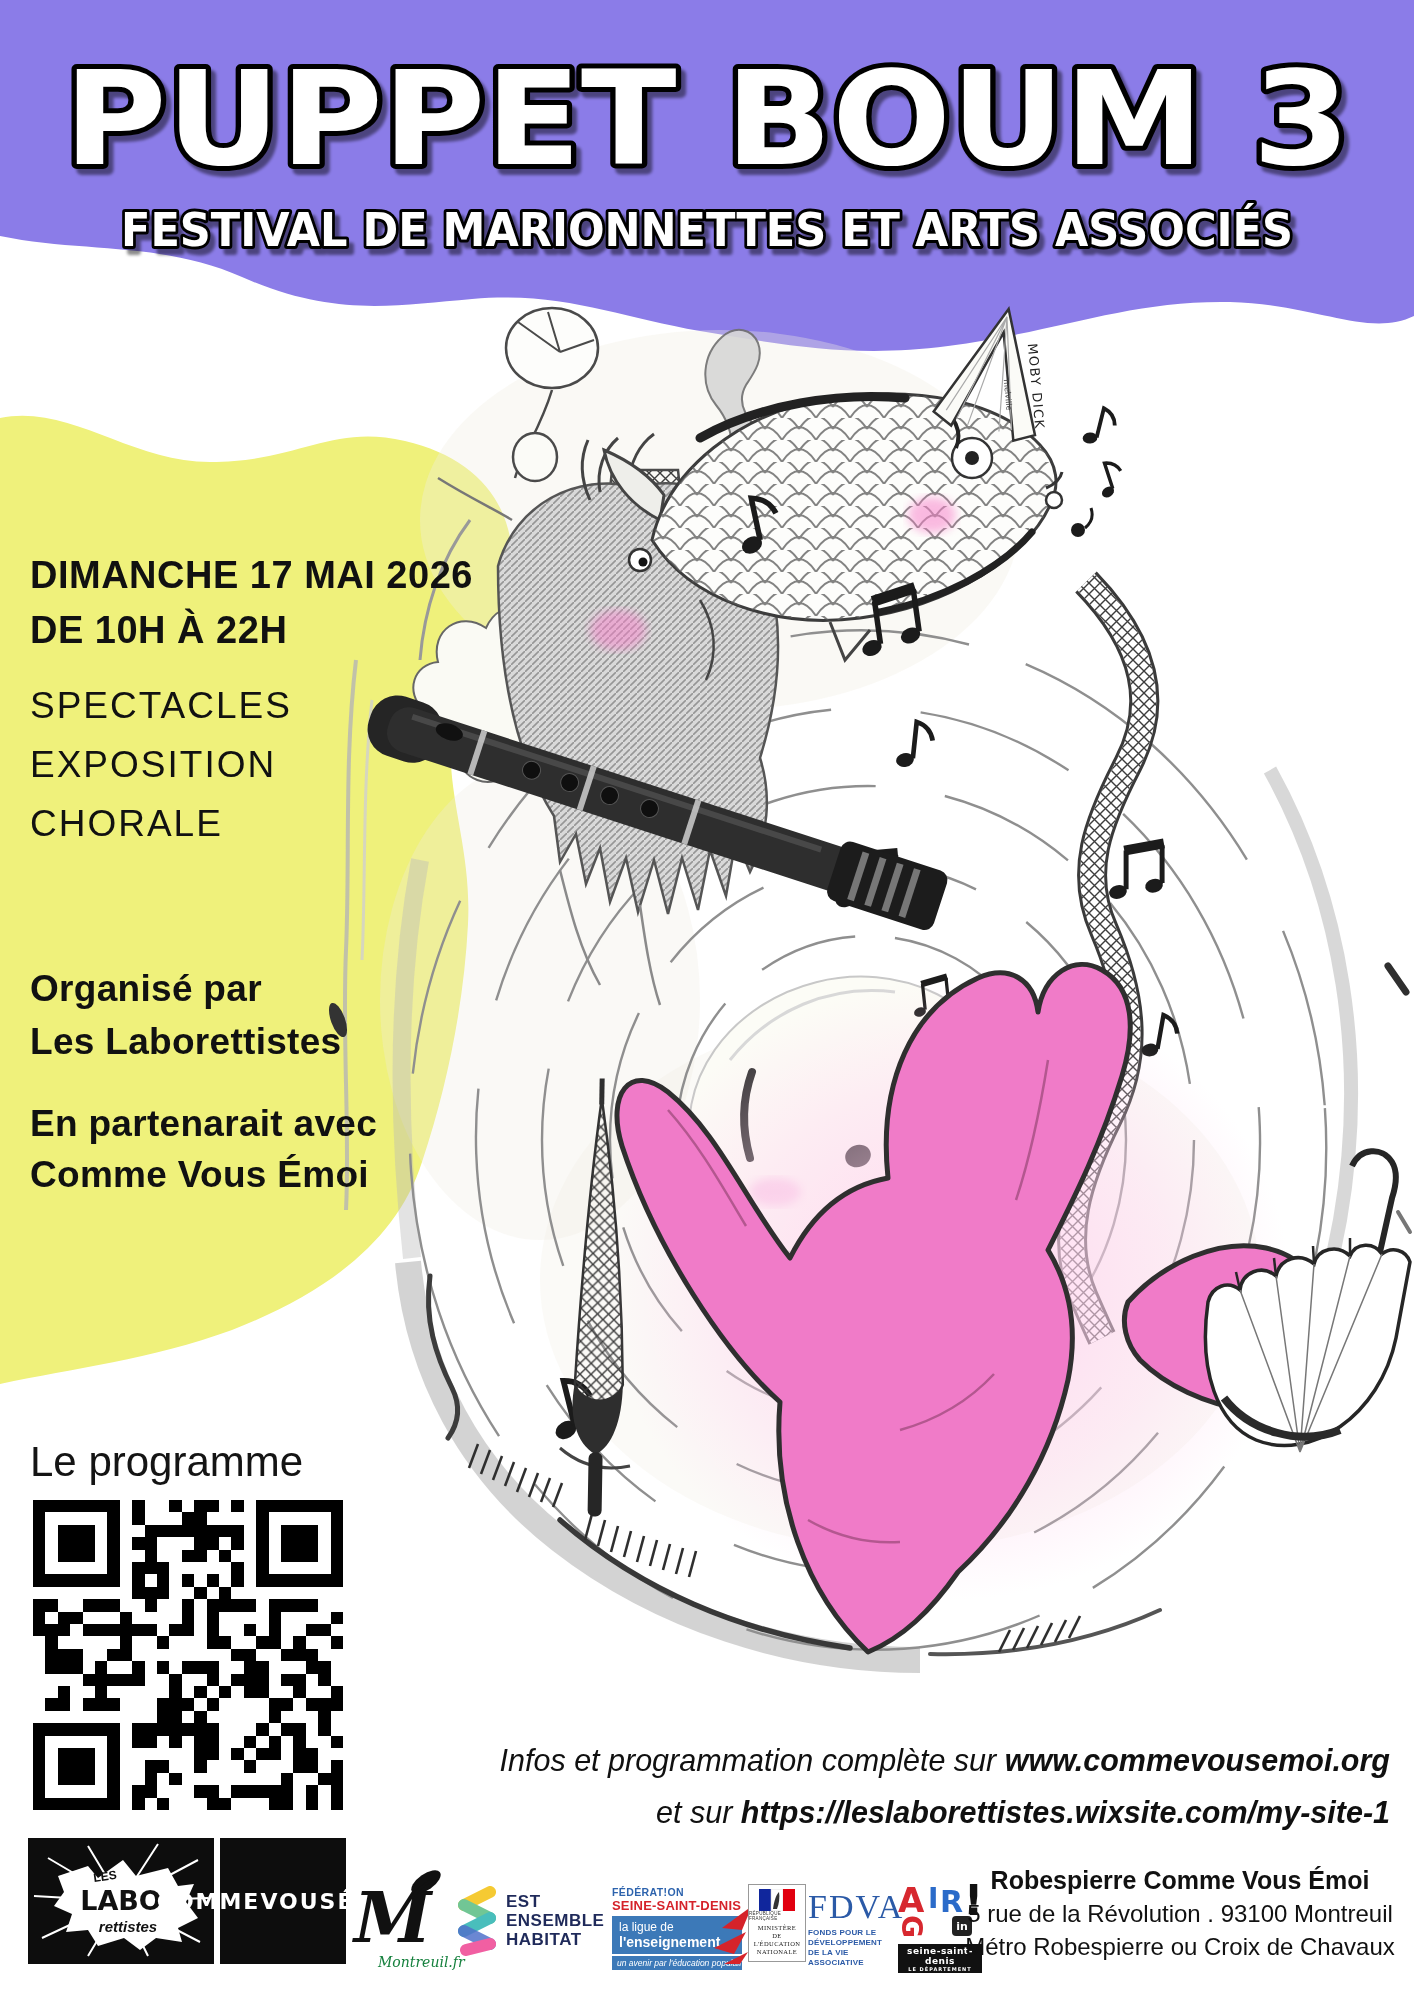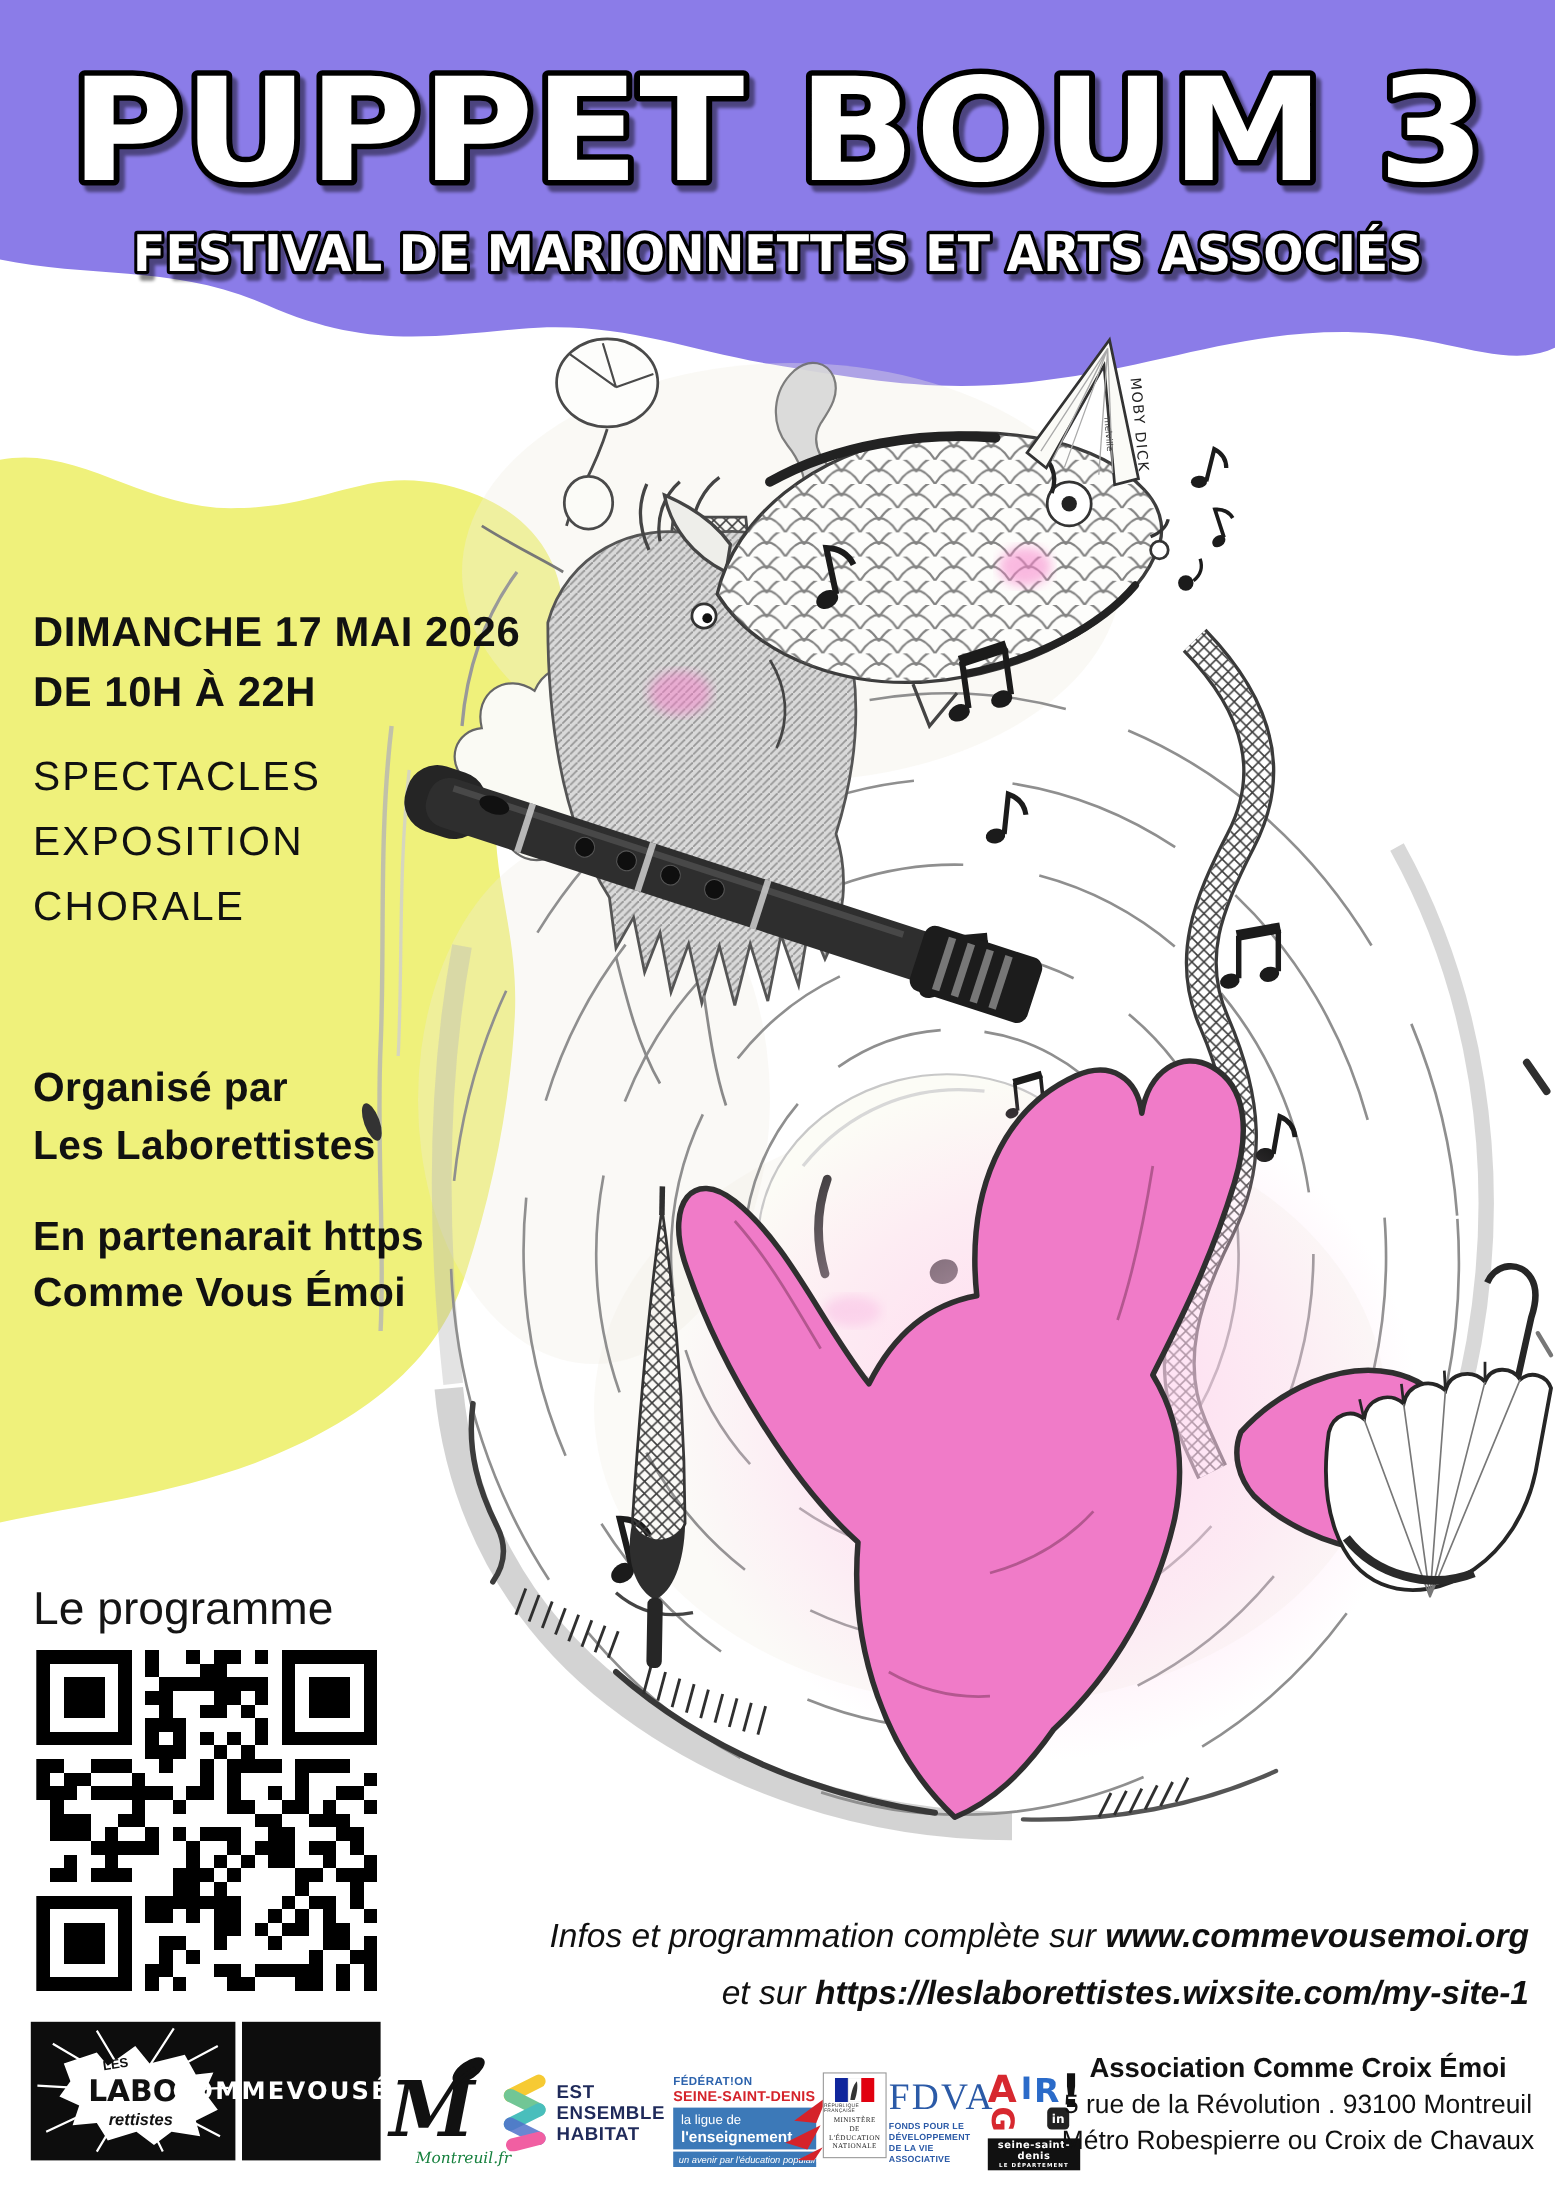--- a/index.html
+++ b/index.html
@@ -332,21 +332,21 @@
   <div class="evt" style="top:676px">
     <div class="evt-reg">SPECTACLES</div>
     <div class="evt-reg">EXPOSITION</div>
     <div class="evt-reg">CHORALE</div>
   </div>
   <div class="evt" style="top:962px">
     <div class="evt-bold2">Organisé par</div>
     <div class="evt-bold2">Les Laborettistes</div>
   </div>
   <div class="evt" style="top:1098px">
-    <div class="evt-bold3">En partenarait https</div>
+    <div class="evt-bold3">En partenarait avec</div>
     <div class="evt-bold3">Comme Vous Émoi</div>
   </div>
 
   <div class="prog-label">Le programme</div>
   <svg id="qr" class="abs" style="left:33px;top:1500px" width="310" height="310" viewBox="0 0 310 310" shape-rendering="crispEdges">
       <rect x="0.00" y="0.00" width="12.40" height="12.40" fill="#000"></rect>
       <rect x="12.40" y="0.00" width="12.40" height="12.40" fill="#000"></rect>
       <rect x="24.80" y="0.00" width="12.40" height="12.40" fill="#000"></rect>
       <rect x="37.20" y="0.00" width="12.40" height="12.40" fill="#000"></rect>
       <rect x="49.60" y="0.00" width="12.40" height="12.40" fill="#000"></rect>
@@ -753,18 +753,18 @@
       <span style="left:66px;top:-8px;font-size:42px;color:#111">!</span>
       <span style="left:54px;top:32px;width:20px;height:20px;background:#222;color:#fff;border-radius:4px;
                    font-size:11px;display:flex;align-items:center;justify-content:center">in</span>
       <div class="agir-bar">
         <span class="bm" style="position:static">seine-saint-denis</span>
         <span class="bs" style="position:static">LE DÉPARTEMENT</span>
       </div>
     </div>
 
     <div class="address">
-      <div class="addr-name">Association Comme Croix Émoi</div>
+      <div class="addr-name">Robespierre Comme Vous Émoi</div>
       <div class="addr-line">5 rue de la Révolution . 93100 Montreuil</div>
       <div class="addr-line">Métro Robespierre ou Croix de Chavaux</div>
     </div>
   </div>
 </div>
 
 </body></html>

